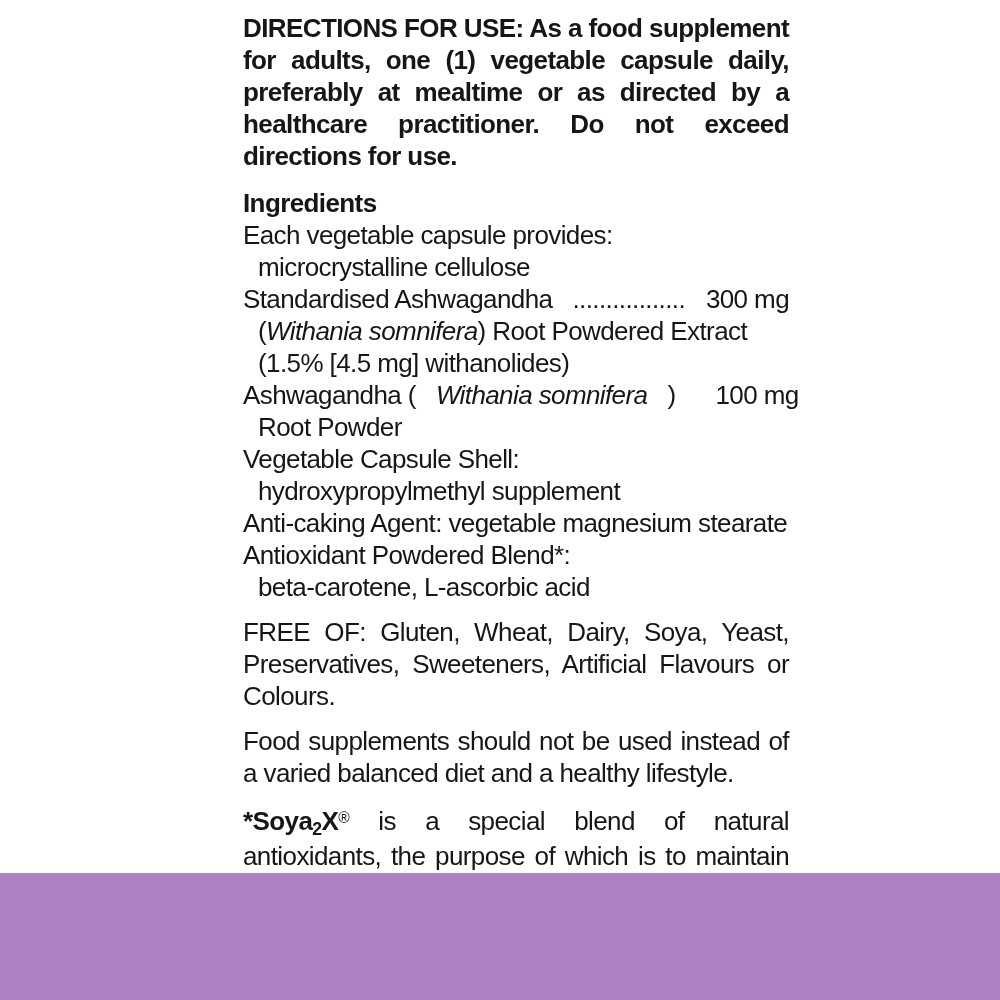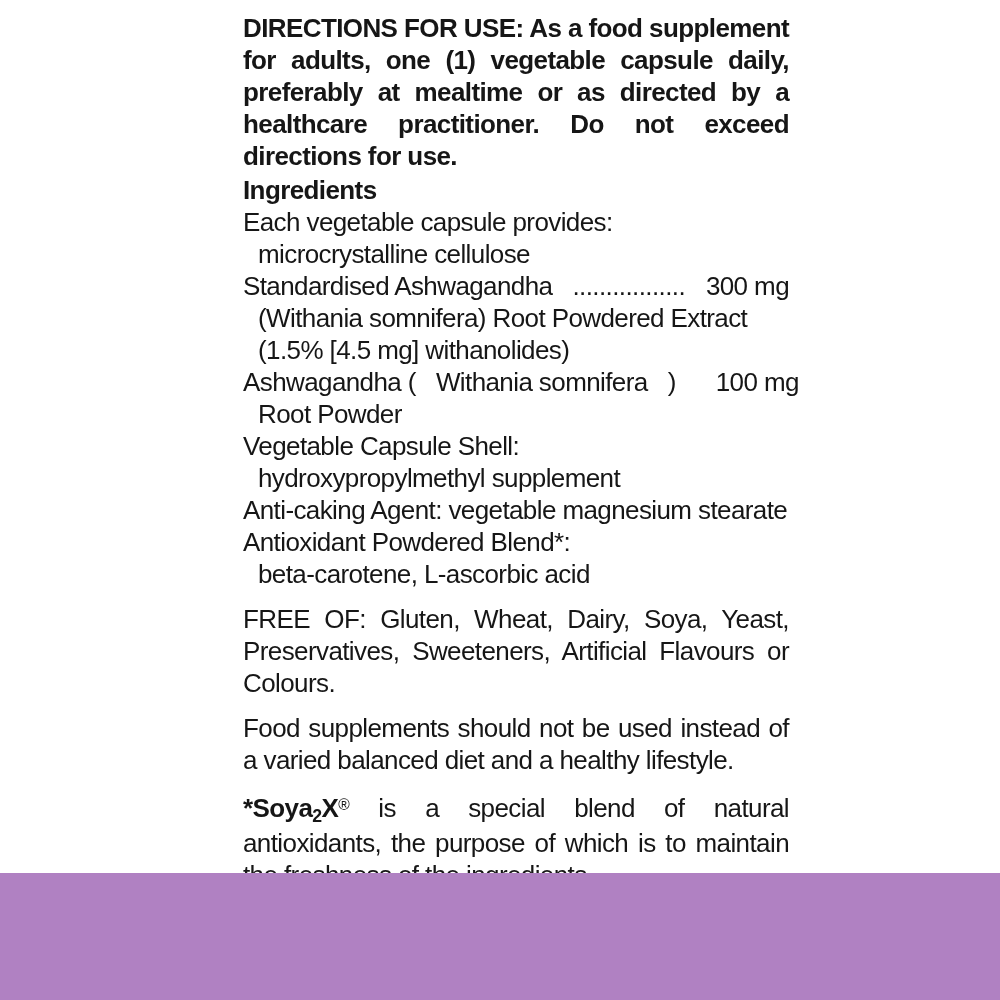--- a/index.html
+++ b/index.html
@@ -7,26 +7,26 @@
     width:1000px;height:1000px;position:relative;background:#ffffff;
     font-family:"Liberation Sans", sans-serif;color:#161616;overflow:hidden;
   }
   .label{
     position:absolute;left:243px;top:12px;width:546px;
     font-size:26px;line-height:32px;letter-spacing:-0.6px;
   }
   p{margin:0;}
   .para{text-align:justify;}
   .bold{font-weight:bold;}
-  .heading{font-weight:bold;margin-top:2px;}
+  .heading{font-weight:bold;margin-top:15px;}
   .line{white-space:nowrap;}
   .line.flex{display:flex;align-items:flex-start;gap:20px;}
   .line.indent{padding-left:15px;}
   .leader{flex:1 1 auto;overflow:hidden;white-space:nowrap;min-width:0;}
-  .it{}
+  .it{font-style:italic;}
   .bd{font-weight:bold;}
   .sub{font-size:68%;position:relative;top:0.30em;}
   .sup{font-size:60%;vertical-align:0.45em;}
   .gap{margin-top:13px;}
   .band{position:absolute;left:0;top:873px;width:1000px;height:127px;}
 </style>
 </head>
 <body style="color: rgb(22, 22, 22); background: rgb(255, 255, 255);">
 
 <div class="label">

